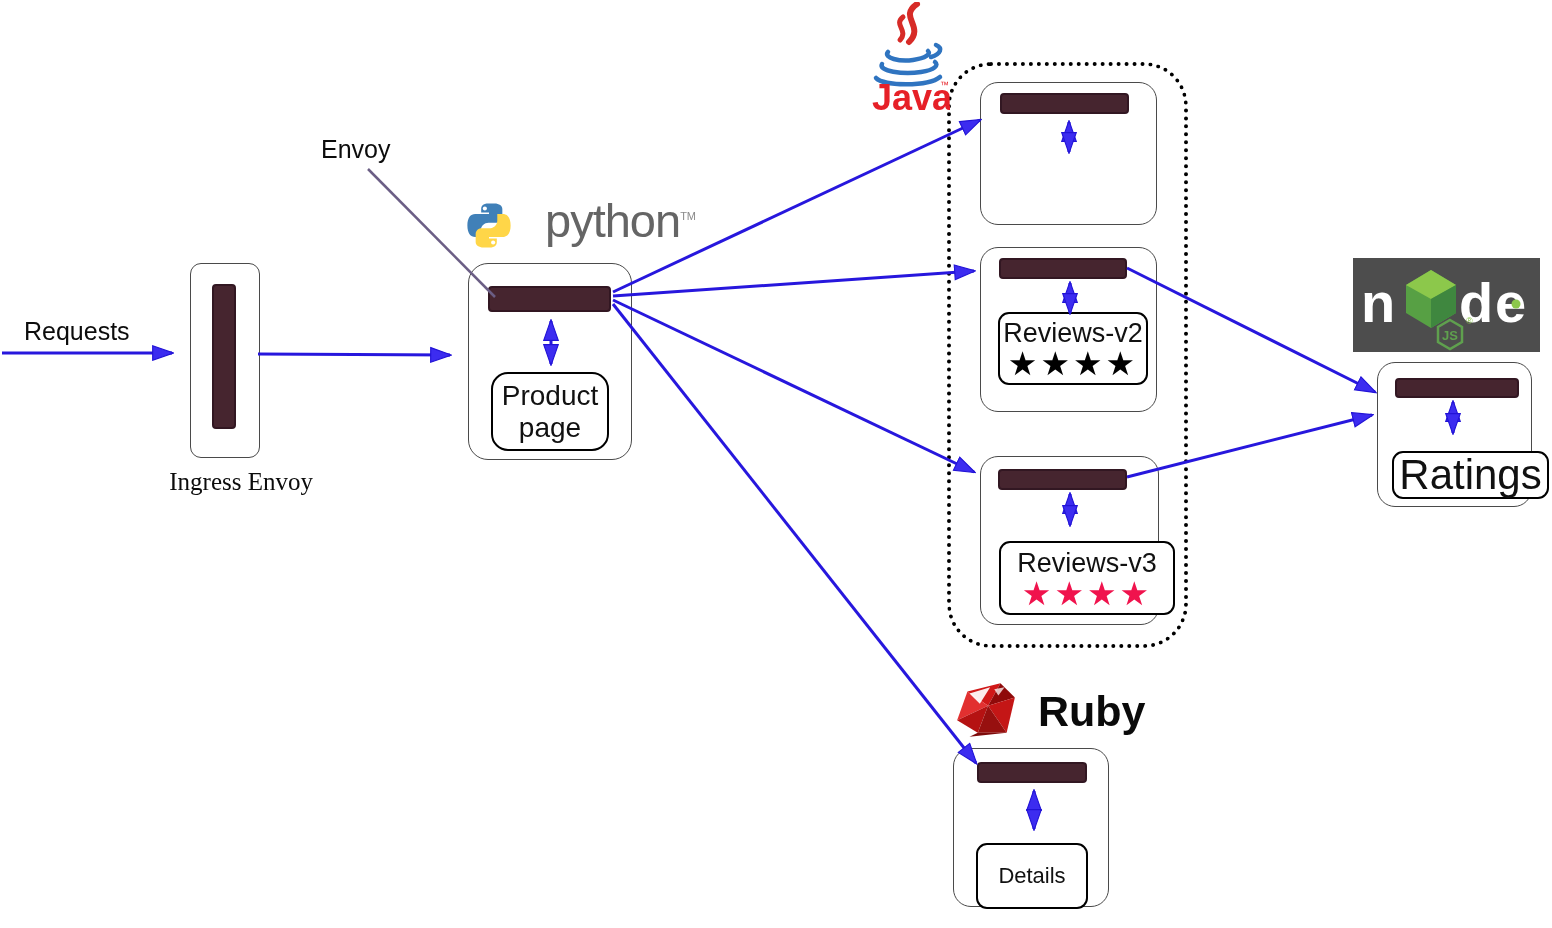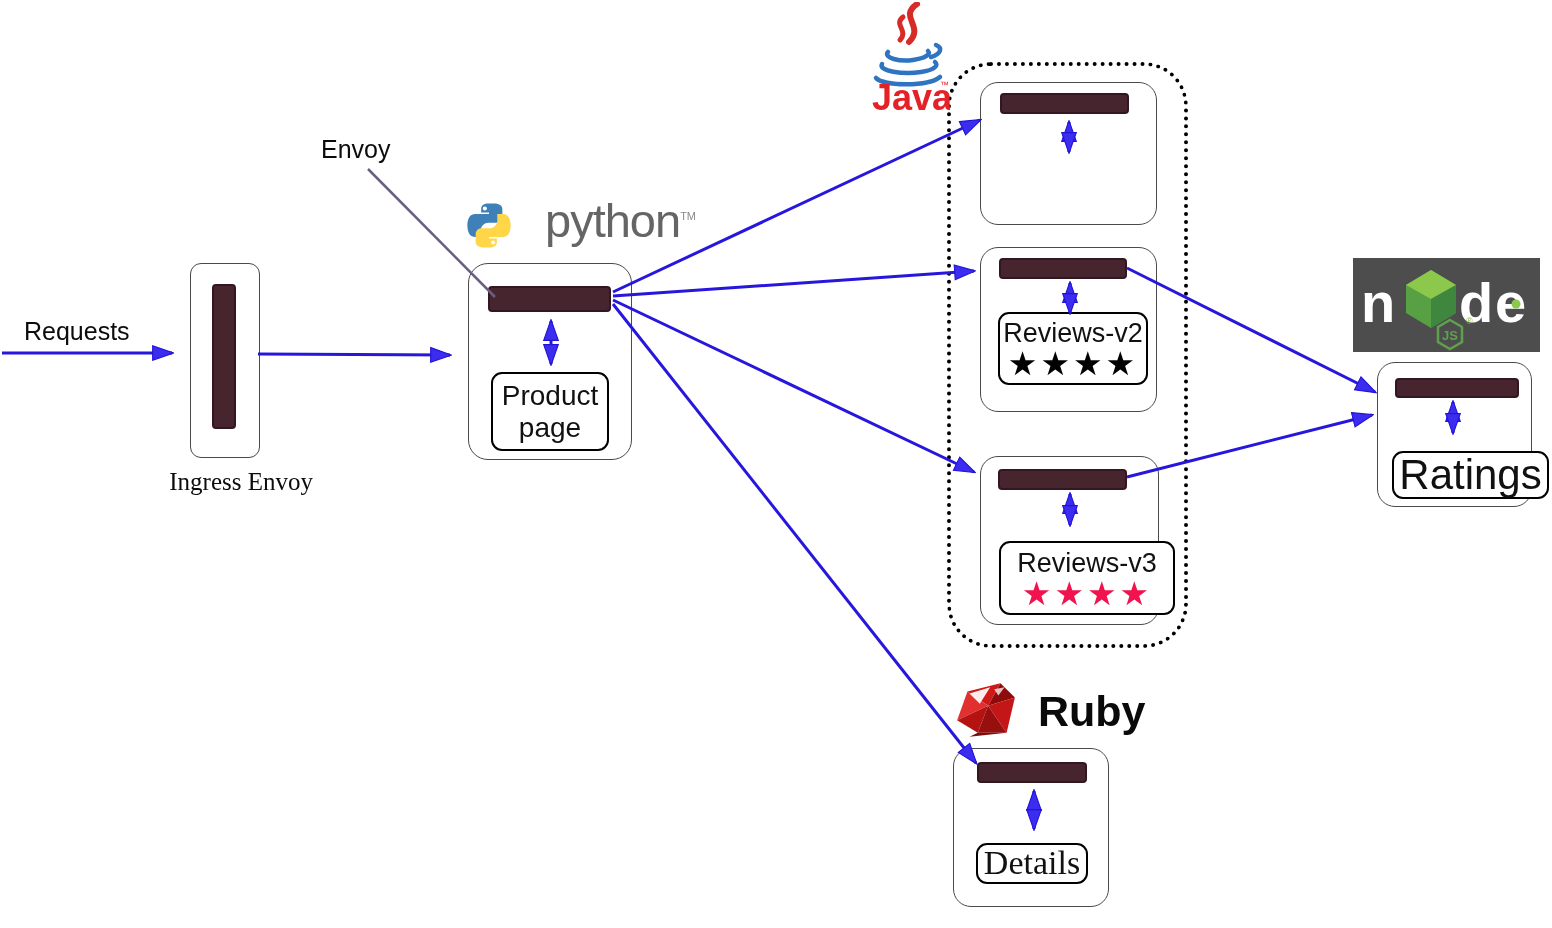--- a/index.html
+++ b/index.html
@@ -57,21 +57,21 @@
 <div class="txt" style="left:24px;top:317px;">Requests</div>
 <div class="txt" style="left:133px;top:468px;width:180px;text-align:right;font-family:Liberation Serif, serif;">Ingress Envoy</div>
 <div class="txt" style="left:321px;top:135px;">Envoy</div>
 
 <div class="node" style="left:190px;top:263px;width:68px;height:193px;border-radius:11px;">
   <div class="envoy-bar" style="left:21px;top:20px;width:24px;height:145px;"></div>
 </div>
 
 <div class="node" style="left:468px;top:263px;width:162px;height:195px;border-radius:20px;">
   <div class="envoy-bar" style="left:19px;top:22px;width:123px;height:26px;"></div>
-  <div class="label-box" style="left:22px;top:108px;width:118px;height:79px;font-size:28px;">
+  <div class="label-box" style="left:22px;top:108px;width:118px;height:79px;font-size:28px;border-radius:17px;">
     <div class="lbl">Product
 page</div>
   </div>
 </div>
 
 <div class="dotted-group"></div>
 
 <div class="node" style="left:980px;top:82px;width:175px;height:141px;">
   <div class="envoy-bar" style="left:19px;top:10px;width:129px;height:21px;"></div>
 </div>
@@ -94,21 +94,21 @@
 
 <div class="node" style="left:1377px;top:362px;width:153px;height:143px;">
   <div class="envoy-bar" style="left:17px;top:15px;width:124px;height:20px;"></div>
   <div class="label-box" style="left:14px;top:88px;width:157px;height:48px;font-size:42px;">
     <div class="lbl">Ratings</div>
   </div>
 </div>
 
 <div class="node" style="left:953px;top:748px;width:154px;height:157px;">
   <div class="envoy-bar" style="left:23px;top:13px;width:110px;height:21px;"></div>
-  <div class="label-box" style="left:22px;top:94px;width:112px;height:41px;font-size:34px;font-family:Liberation Serif, serif;">
+  <div class="label-box" style="left:22px;top:94px;width:112px;height:66px;font-size:22px;">
     <div class="lbl">Details</div>
   </div>
 </div>
 
 <svg class="abs" style="left:466px;top:199px;z-index:2;" width="46" height="53" viewBox="0 0 100 100">
   <path d="M49 2 C36 2 33 8 33 14 V22 H50 V25 H20 C10 25 3 33 3 50 C3 67 10 75 20 75 H32 V61 C32 51 40 44 49 44 H66 C74 44 79 38 79 31 V14 C79 7 72 2 62 2 Z" fill="#4080b8"></path>
   <path d="M51 98 C64 98 67 92 67 86 V78 H50 V75 H80 C90 75 97 67 97 50 C97 33 90 25 80 25 H68 V39 C68 49 60 56 51 56 H34 C26 56 21 62 21 69 V86 C21 93 28 98 38 98 Z" fill="#ffd648"></path>
   <circle cx="41" cy="13" r="4.5" fill="#fff"></circle>
   <circle cx="59" cy="87" r="4.5" fill="#fff"></circle>
 </svg>

